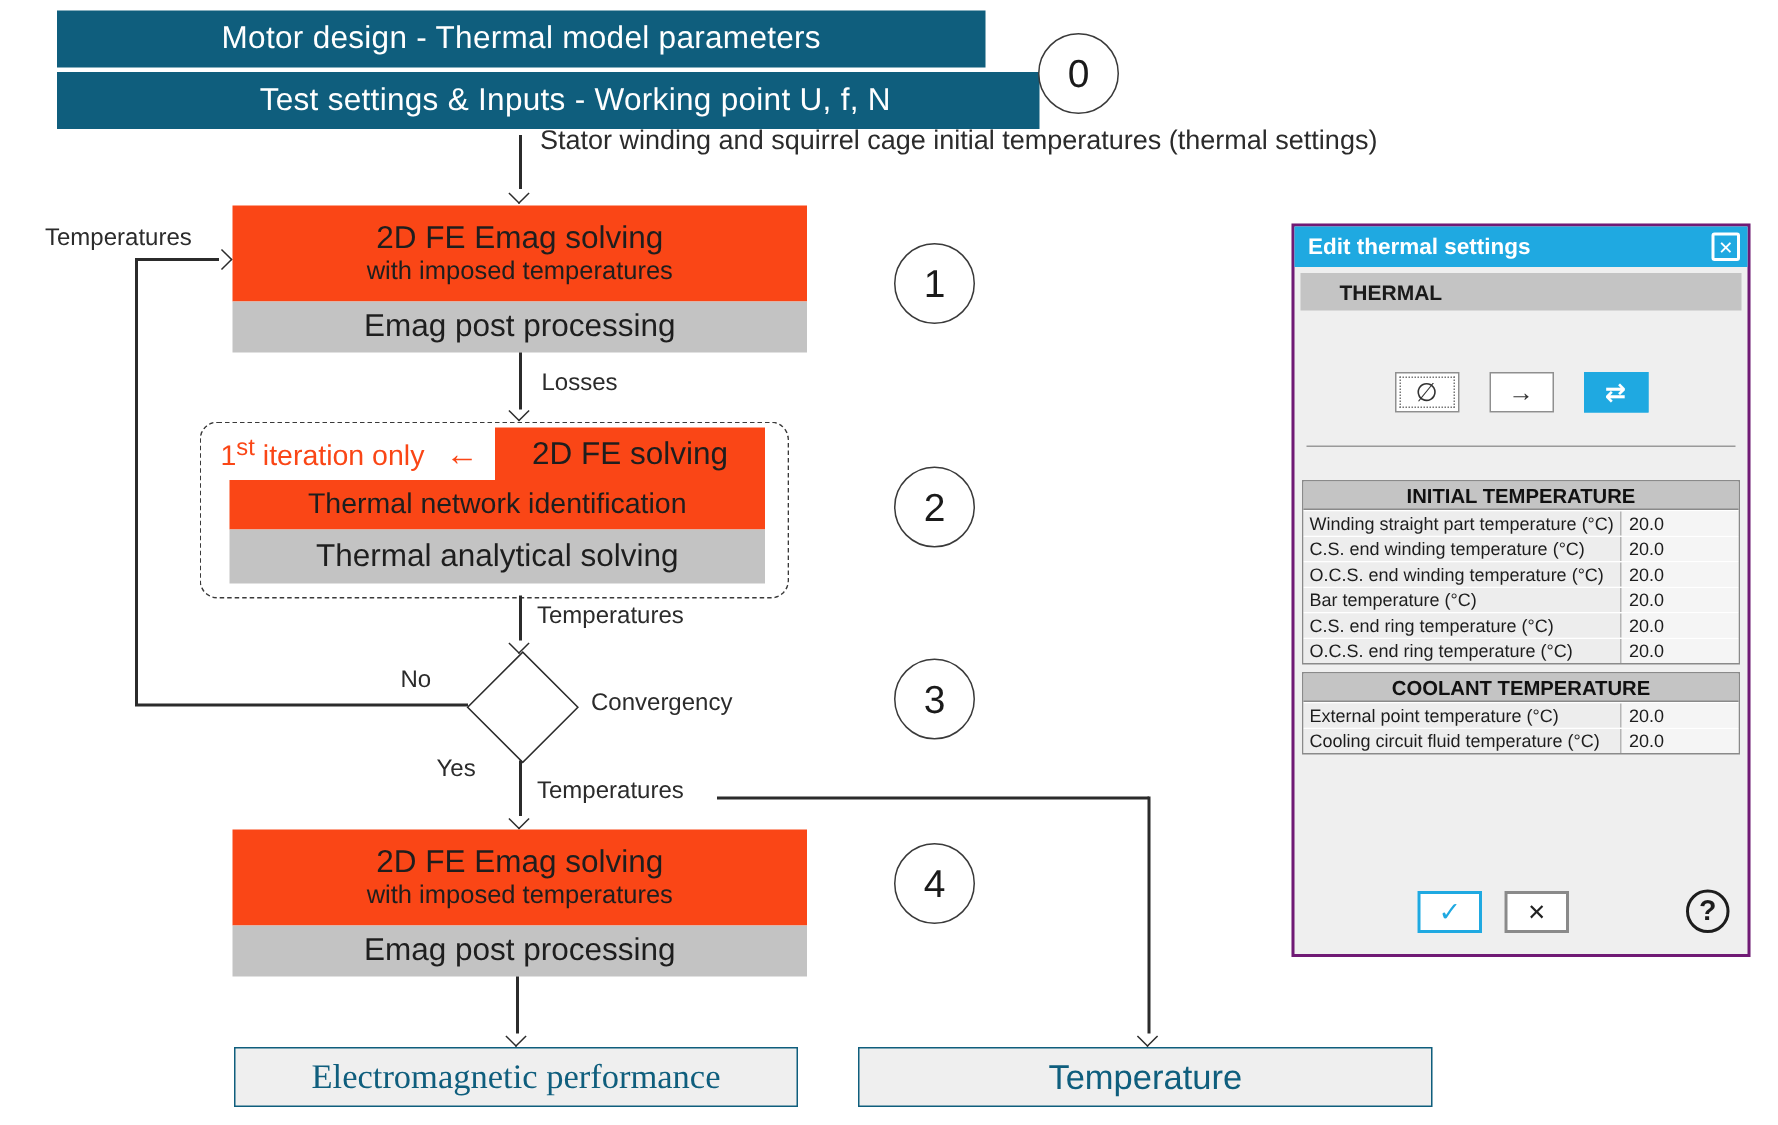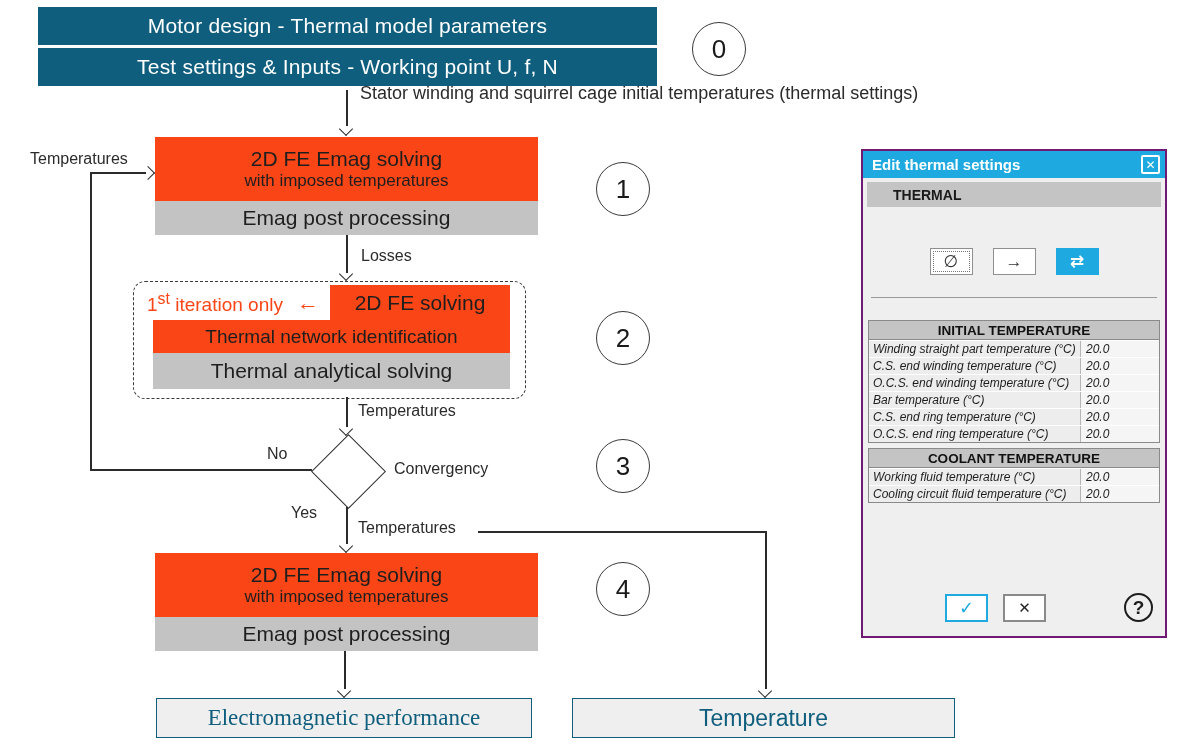--- a/index.html
+++ b/index.html
@@ -40,42 +40,42 @@
   .dlg-legend .txt{padding:0 4px;font-size:15px;color:#222;}
   .solver-row{position:absolute;left:0;top:97px;width:100%;display:flex;justify-content:center;gap:20px;}
   .solver-btn{width:43px;height:27px;background:#fff;border:1px solid #8f8f8f;display:flex;align-items:center;
           justify-content:center;font-size:17px;color:#333;box-sizing:border-box;}
   .solver-btn.focused{outline:1px dotted #777;outline-offset:-4px;}
   .solver-btn.selected{background:#1FA9E1;border-color:#1FA9E1;color:#fff;font-weight:700;}
   .dlg-divider{position:absolute;left:8px;top:146px;width:286px;height:1px;background:#9a9a9a;}
   .ptable{position:absolute;left:5px;width:292px;border:1px solid #8a8a8a;box-sizing:border-box;background:#EDEDED;}
   .ptable .thead{height:18px;background:#C4C4C4;border-bottom:1px solid #8a8a8a;display:flex;align-items:center;
           justify-content:center;font-size:13.5px;font-weight:600;color:#111;}
-  .trow{display:flex;height:16px;border-top:1px solid #fff;font-style:italic;}
+  .trow{display:flex;height:16px;border-top:1px solid #fff;}
   .trow:first-of-type{border-top:none;}
   .tlabel{width:211px;background:#EDEDED;font-size:12px;color:#1d1d1d;display:flex;align-items:center;
           padding-left:4px;box-sizing:border-box;white-space:nowrap;overflow:hidden;}
   .tvalue{flex:1;background:#F5F5F5;border-left:1px solid #b5b5b5;font-size:12px;color:#1d1d1d;
           display:flex;align-items:center;padding-left:5px;box-sizing:border-box;}
   .dlg-btn{position:absolute;top:443px;width:43px;height:28px;background:#fff;display:flex;align-items:center;
           justify-content:center;box-sizing:border-box;}
   .dlg-ok{left:82px;border:2px solid #1FA9E1;color:#1FA9E1;font-size:18px;font-weight:700;}
   .dlg-cancel{left:140px;border:2px solid #8a8a8a;color:#222;font-size:15px;font-weight:700;}
   .dlg-help{position:absolute;top:442px;right:12px;width:29px;height:29px;border:2.5px solid #1d1d1d;border-radius:50%;
           color:#1d1d1d;font-size:19px;font-weight:700;display:flex;align-items:center;justify-content:center;box-sizing:border-box;}
 </style>
 </head>
 <body>
 
 <div id="stage">
 
   <div class="abs banner" style="left:38px;top:7px;width:619px;height:38px;">
     <span>Motor design - Thermal model parameters</span>
   </div>
-  <div class="abs banner" style="left:38px;top:48px;width:619px;height:38px;">
+  <div class="abs banner" style="left:38px;top:48px;width:619px;height:38px;padding-left:36px;">
     <span>Test settings &amp; Inputs - Working point U, f, N</span>
   </div>
   <div class="abs circle-badge" style="left:692px;top:22px;">
     <span>0</span>
   </div>
 
   <div class="vl" style="left:346px;top:90px;height:36px;"></div>
   <div class="ah down" style="left:341px;top:124px;"></div>
   <div class="flow-label" style="left:360px;top:83px;font-size:18px;">Stator winding and squirrel cage initial temperatures (thermal settings)</div>
 
@@ -210,21 +210,21 @@
       </div>
       <div class="trow">
         <div class="tlabel">O.C.S. end ring temperature (°C)</div>
         <div class="tvalue">20.0</div>
       </div>
     </div>
 
     <div class="ptable" style="top:297px;">
       <div class="thead">COOLANT TEMPERATURE</div>
       <div class="trow">
-        <div class="tlabel">Working fluid temperature (°C)</div>
+        <div class="tlabel">External point temperature (°C)</div>
         <div class="tvalue">20.0</div>
       </div>
       <div class="trow">
         <div class="tlabel">Cooling circuit fluid temperature (°C)</div>
         <div class="tvalue">20.0</div>
       </div>
     </div>
 
     <div class="dlg-btn dlg-ok">
       <span>✓</span>

